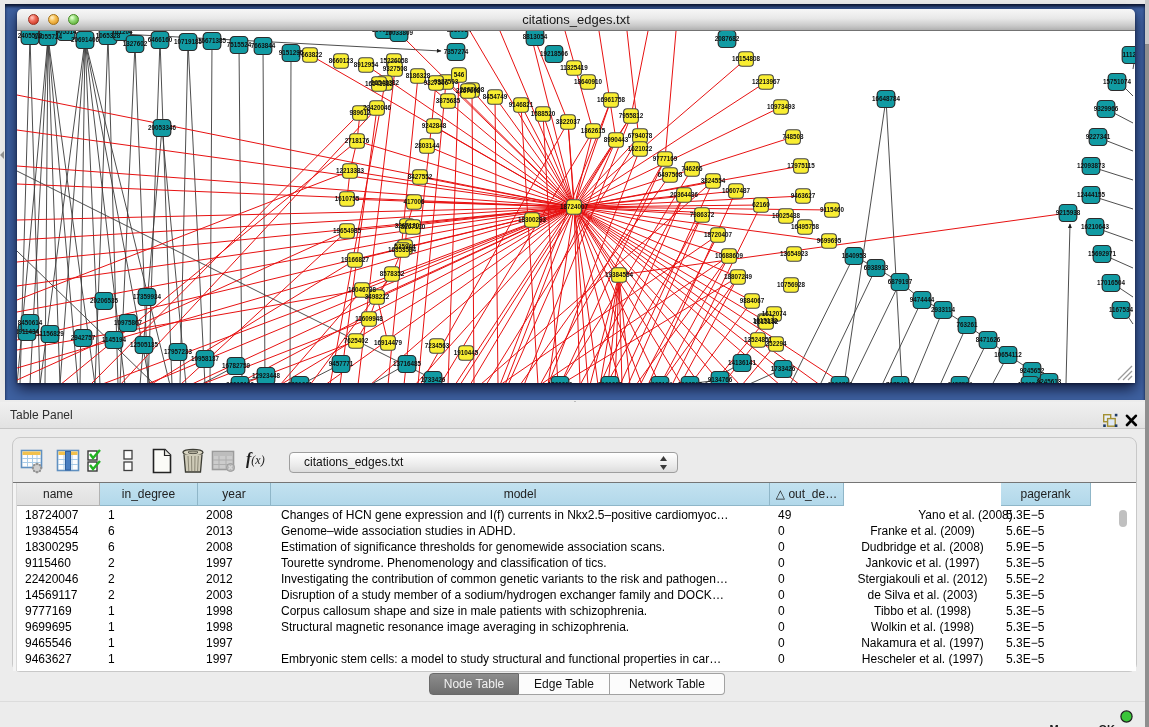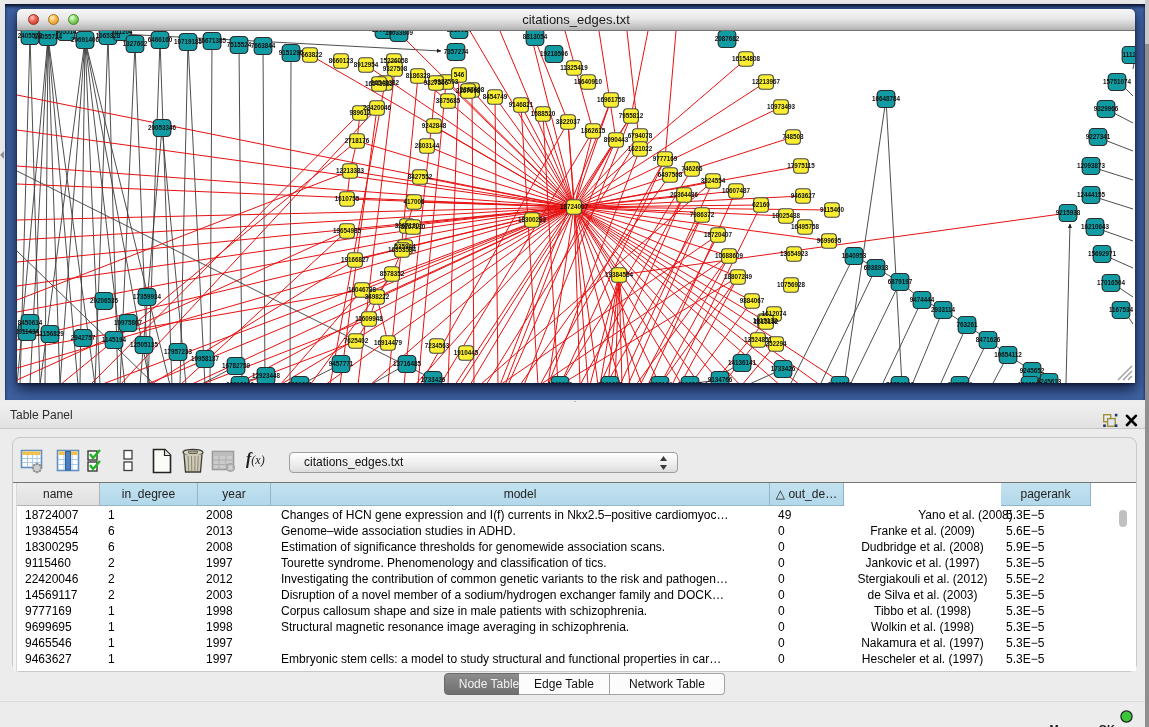--- a/index.html
+++ b/index.html
@@ -721,21 +721,21 @@
   <div class="hcell" style="left:17px;width:83px;background:linear-gradient(#ececec,#e0e0e0);border-right:1px solid #b2b2b2;border-bottom:1px solid #b2b2b2;top:83px">name</div>
   <div class="hcell" style="left:100px;width:98px;top:83px">in_degree</div>
   <div class="hcell" style="left:198px;width:73px;top:83px">year</div>
   <div class="hcell" style="left:271px;width:499px;top:83px">model</div>
   <div class="hcell" style="left:770px;width:74px;top:83px">△ out_de…</div>
   <div class="hcell" style="left:1001px;width:90px;top:83px">pagerank</div>
 
   <div style="position:absolute;left:1119px;top:110px;width:8px;height:17px;background:#c0c0c0;border-radius:4px"></div>
 
   <div id="tabs">
-    <div class="seg" style="left:15px;width:90px;background:linear-gradient(#8d8d8d,#6e6e6e);color:#f2f2f2;border-color:#6a6a6a;border-radius:4px 0 0 4px">Node Table</div>
+    <div class="seg" style="left:0;width:90px;background:linear-gradient(#8d8d8d,#6e6e6e);color:#f2f2f2;border-color:#6a6a6a;border-radius:4px 0 0 4px">Node Table</div>
     <div class="seg" style="left:90px;width:91px;border-left:none">Edge Table</div>
     <div class="seg" style="left:181px;width:115px;border-left:none;border-radius:0 4px 4px 0">Network Table</div>
   </div>
   <div style="position:absolute;left:0;top:301px;width:1149px;border-top:1px solid #dcdcdc"></div>
   <div id="memok">Memory: OK</div>
   <svg width="13" height="13" style="position:absolute;right:16px;top:310px">
       <circle cx="6.5" cy="6.5" r="5.6" fill="#3bc63a" stroke="#1e1e1e" stroke-width="1.2"></circle>
     </svg>
 </div>
 
@@ -782,21 +782,21 @@
 <span style="left:206px">2012</span>
 <span style="left:281px">Investigating the contribution of common genetic variants to the risk and pathogen…</span>
 <span style="left:778px">0</span>
 <span class="ctr" style="left:844px;width:157px">Stergiakouli et al. (2012)</span>
 <span style="left:1006px">5.5E−2</span>
 </div>
 <div class="trow" style="top:587px">
 <span style="left:25px">14569117</span>
 <span style="left:108px">2</span>
 <span style="left:206px">2003</span>
-<span style="left:281px">Disruption of a novel member of a sodium/hydrogen exchanger family and DOCK…</span>
+<span style="left:281px">Disruption of a study member of a sodium/hydrogen exchanger family and DOCK…</span>
 <span style="left:778px">0</span>
 <span class="ctr" style="left:844px;width:157px">de Silva et al. (2003)</span>
 <span style="left:1006px">5.3E−5</span>
 </div>
 <div class="trow" style="top:603px">
 <span style="left:25px">9777169</span>
 <span style="left:108px">1</span>
 <span style="left:206px">1998</span>
 <span style="left:281px">Corpus callosum shape and size in male patients with schizophrenia.</span>
 <span style="left:778px">0</span>

